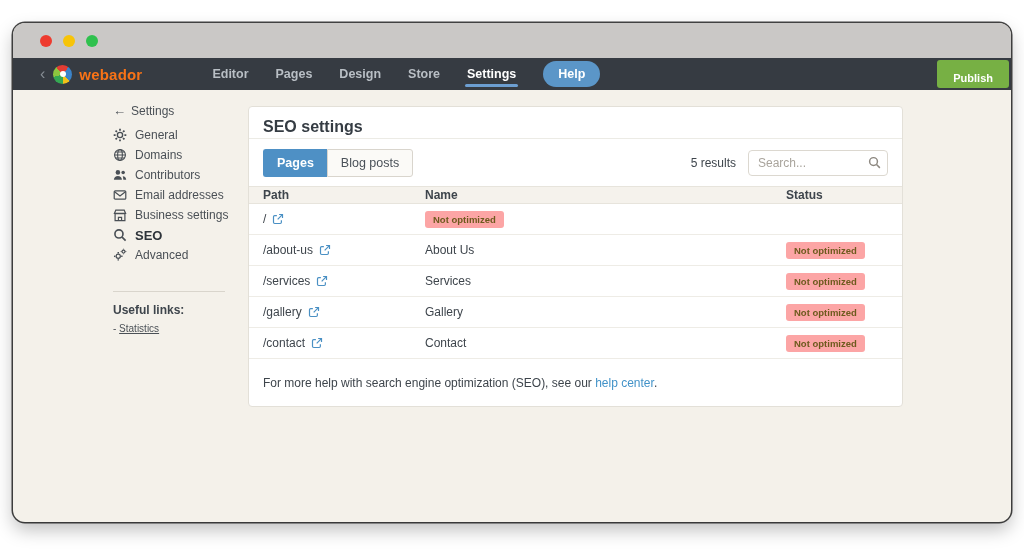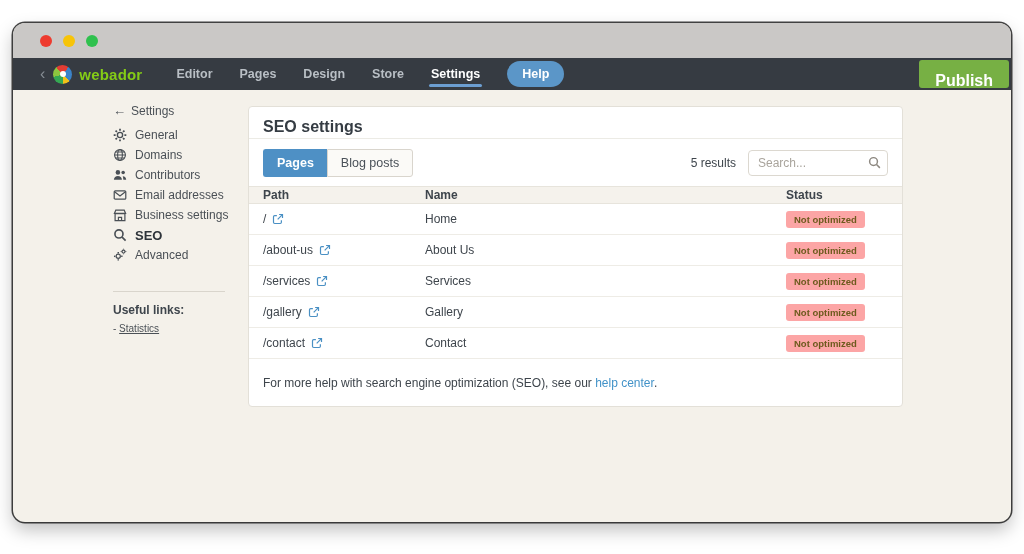--- a/index.html
+++ b/index.html
@@ -17,30 +17,30 @@
   .dot.red { background:#ee3b2f; }
   .dot.yellow { background:#f7c408; }
   .dot.green { background:#2fc14e; }
 
   
   .navbar { height:32px; background:#363b42; display:flex; align-items:center; padding-left:27px; position:relative; }
   .chev { color:#868d94; font-size:16px; line-height:1; margin-right:8px; cursor:pointer; }
   .logo { width:19px; height:19px; border-radius:50%; margin-right:7px; position:relative;
     background:conic-gradient(from -40deg, #e23c33 0 22%, #3b83c9 22% 48%, #f2c119 48% 60%, #35a853 60% 82%, #8dc63f 82% 100%); }
   .logo::after { content:""; position:absolute; left:6.5px; top:6.5px; width:6px; height:6px; background:#fff; border-radius:50%; }
-  .brand { color:#84cc16; font-weight:bold; font-size:15px; letter-spacing:.2px; margin-right:34px; }
-  .nav-items { display:flex; align-items:center; height:100%; }
+  .brand { color:#f97316; font-weight:bold; font-size:15px; letter-spacing:.2px; margin-right:34px; }
+  .nav-items { display:flex; align-items:center; height:100%;margin-left:36px; }
   .nav-item { color:#b9bfc5; font-size:12.5px; font-weight:bold; margin-right:27px; cursor:pointer;
     height:100%; display:flex; align-items:center; position:relative; }
   .nav-item.active { color:#ffffff; }
   .nav-item.active::after { content:""; position:absolute; left:-2px; right:-2px; bottom:3px; height:3px; background:#6c9ed1; border-radius:2px; }
   .help-pill { background:#5b96c8; color:#fff; font-size:12.5px; font-weight:bold;
     border:none; border-radius:999px; padding:6px 15px; cursor:pointer; font-family:inherit; }
   .nav-spacer { flex:1; }
-  .publish-btn { background:#77b044; color:#fff; font-size:16px; font-weight:bold; border:none;
+  .publish-btn { background:#77b044; color:#fff; font-size:11px; font-weight:bold; border:none;
     height:28px; padding:12px 16px; margin-right:2px; border-radius:3px; cursor:pointer; font-family:inherit; }
 
   
   .content { display:flex; height:432px; }
   .sidebar { width:235px; padding:13px 0 0 100px; flex-shrink:0; color:#4a5056; }
   .sb-back { display:flex; align-items:center; font-size:12px; color:#4a5056; text-decoration:none; margin-bottom:7px; cursor:pointer; }
   .sb-back .arrow { font-size:13px; margin-right:5px; }
   .sb-item { display:flex; align-items:center; font-size:12px; height:20px; color:#4a5056; text-decoration:none; cursor:pointer; }
   .sb-item.active { font-weight:bold; color:#2e343a; font-size:13px; }
   .sb-icon { width:14px; height:14px; margin-right:8px; flex-shrink:0; color:#4a5056; }
@@ -261,21 +261,20 @@
             <span class="td">
                 <a class="path-link">/</a>
                 <span class="ext-icon">
                   <svg viewBox="0 0 16 16" fill="none" stroke="currentColor" stroke-width="1.6">
                     <path d="M6.5 3.5H3.6A1.6 1.6 0 0 0 2 5.1v7.3A1.6 1.6 0 0 0 3.6 14h7.3a1.6 1.6 0 0 0 1.6-1.6V9.5"></path>
                     <path d="M9.5 2H14v4.5"></path>
                     <path d="M13.8 2.2 7.6 8.4"></path>
                   </svg>
                 </span>
               </span>
-            <span class="td">Home</span>
             <span class="td">
                 <span class="badge">Not optimized</span>
               </span>
           </div>
 
           <div class="trow">
             <span class="td">
                 <a class="path-link">/about-us</a>
                 <span class="ext-icon">
                   <svg viewBox="0 0 16 16" fill="none" stroke="currentColor" stroke-width="1.6">

